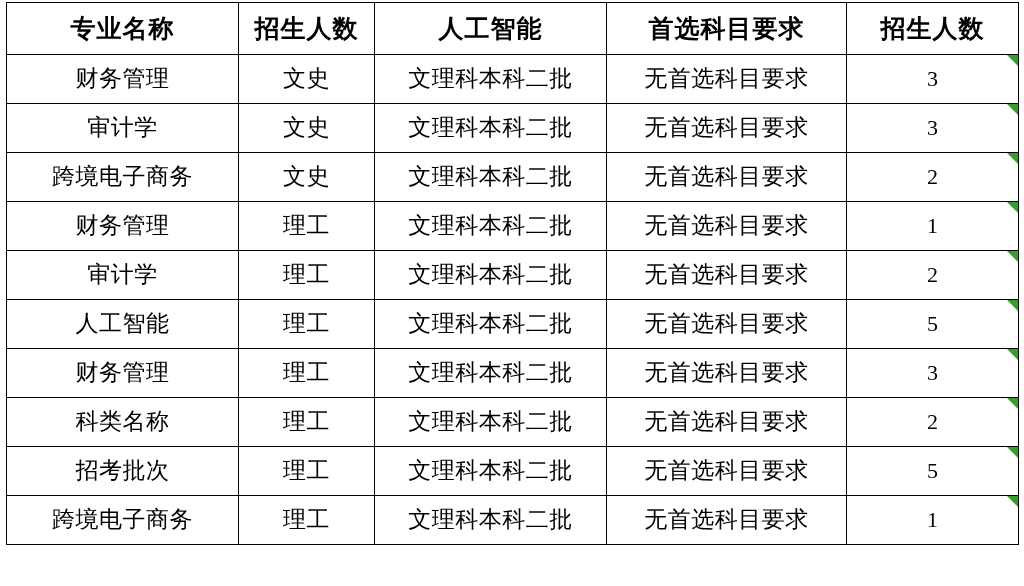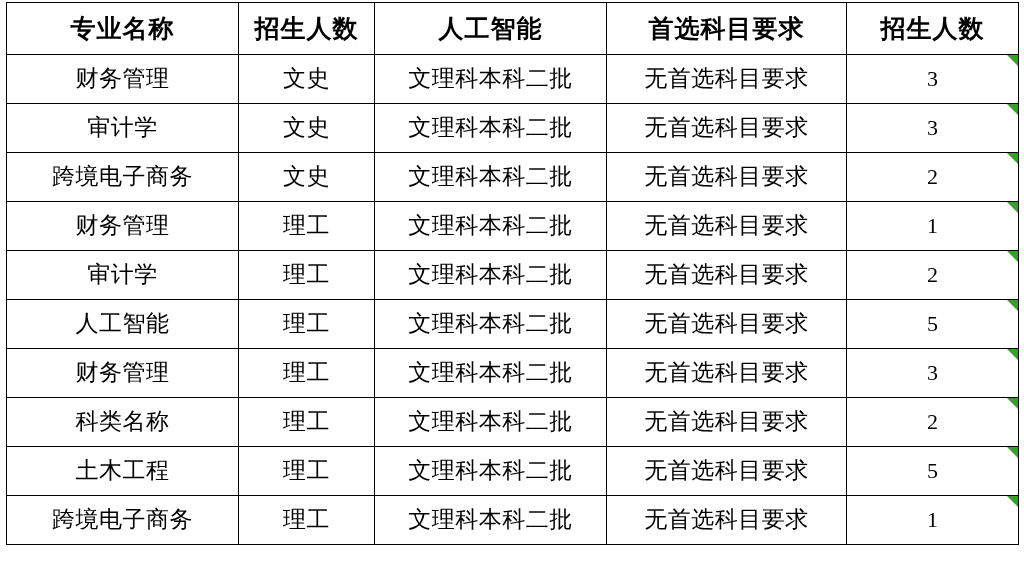--- a/index.html
+++ b/index.html
@@ -145,21 +145,21 @@
         <td class="num"><span>3</span><span class="corner-marker"></span></td>
       </tr>
       <tr>
         <td>科类名称</td>
         <td>理工</td>
         <td>文理科本科二批</td>
         <td>无首选科目要求</td>
         <td class="num"><span>2</span><span class="corner-marker"></span></td>
       </tr>
       <tr>
-        <td>土木工程</td>
+        <td>招考批次</td>
         <td>理工</td>
         <td>文理科本科二批</td>
         <td>无首选科目要求</td>
         <td class="num"><span>5</span><span class="corner-marker"></span></td>
       </tr>
       <tr>
         <td>跨境电子商务</td>
         <td>理工</td>
         <td>文理科本科二批</td>
         <td>无首选科目要求</td>

